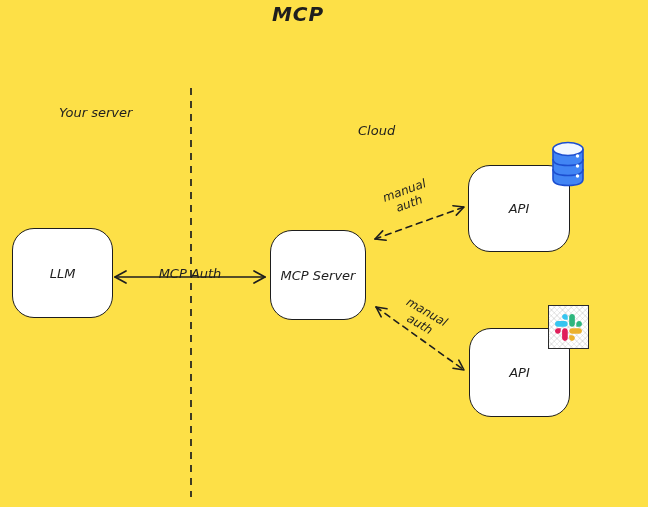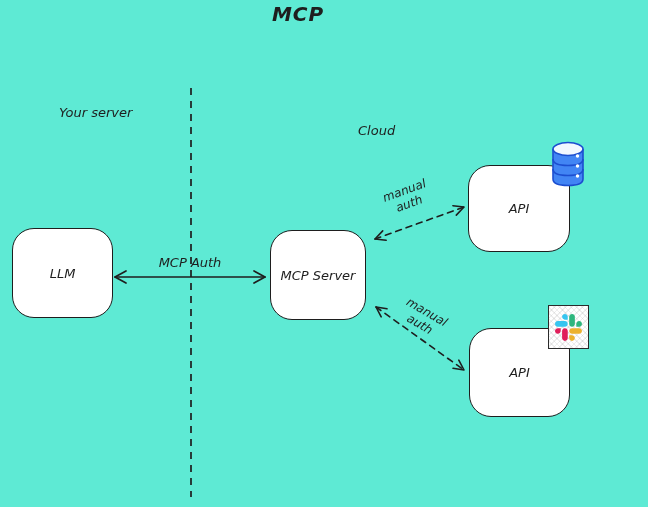--- a/index.html
+++ b/index.html
@@ -2,42 +2,42 @@
 <html style="--stroke: #1e1e1e; --db_fill: #4285f4; --db_stroke: #1c4ed0; --db_top: #f2f7ff; --slack_blue: #36C5F0; --slack_green: #2EB67D; --slack_yellow: #ECB22E; --slack_red: #E01E5A;"><head>
 <meta charset="utf-8">
 <style>
   :root{
     --stroke:#1e1e1e;
     --db_fill:#4285f4; --db_stroke:#1c4ed0; --db_top:#f2f7ff;
     --slack_blue:#36C5F0; --slack_green:#2EB67D; --slack_yellow:#ECB22E; --slack_red:#E01E5A;
   }
   html,body{margin:0;padding:0;background:#fff;}
   .canvas{
-    position:relative;width:648px;height:507px;background:#5eead4;overflow:hidden;
+    position:relative;width:648px;height:507px;background:#fde047;overflow:hidden;
     font-family:"DejaVu Sans",sans-serif;color:var(--stroke);
   }
   .title{
     position:absolute;left:248px;top:2px;width:100px;text-align:center;
     font-size:20px;font-weight:700;letter-spacing:1px;font-style:italic;
   }
   .region-label{position:absolute;font-size:13px;font-style:italic;white-space:nowrap;}
   .region-label.left{left:59px;top:105px;}
   .region-label.right{left:358px;top:99px;margin-top:24px;}
   .wires{position:absolute;left:0;top:0;width:648px;height:507px;}
   .node{
     position:absolute;border:1.7px solid var(--stroke);border-radius:22px;background:#fff;
     display:flex;align-items:center;justify-content:center;
     font-size:13px;font-style:italic;white-space:nowrap;box-sizing:border-box;
   }
   .node.llm{left:12px;top:228px;width:101px;height:90px;}
   .node.mcp{left:270px;top:230px;width:96px;height:90px;}
   .node.api1{left:468px;top:165px;width:102px;height:87px;}
   .node.api2{left:469px;top:328px;width:101px;height:89px;}
   .edge-label{position:absolute;font-size:13px;font-style:italic;text-align:center;line-height:1.15;}
-  .edge-label.mcp-auth{left:130px;top:256px;width:120px;}
+  .edge-label.mcp-auth{left:130px;top:267px;width:120px;}
   .edge-label.manual-up{
     left:378px;top:184px;width:58px;font-size:12px;
     transform:rotate(-20deg);transform-origin:50% 50%;
   }
   .edge-label.manual-down{
     left:394px;top:305px;width:58px;font-size:12px;
     transform:rotate(30deg);transform-origin:50% 50%;
   }
   .db-icon{position:absolute;left:551px;top:141px;z-index:3;}
   .slack-box{

